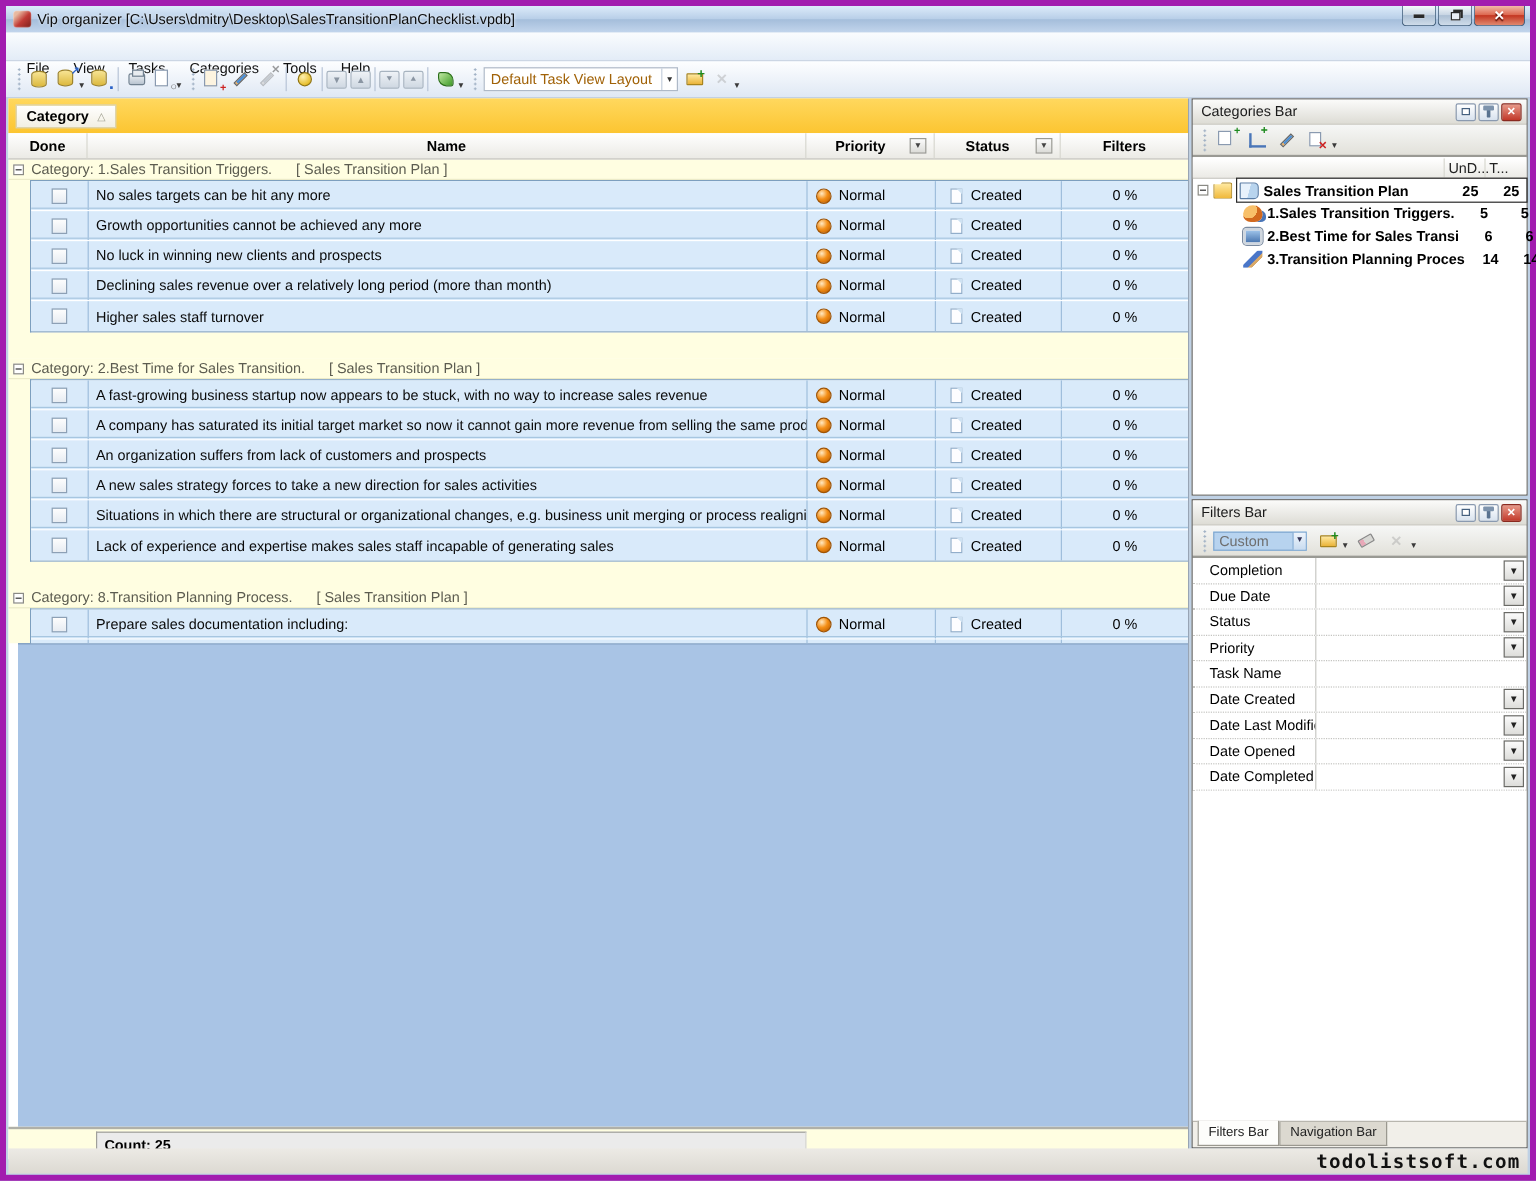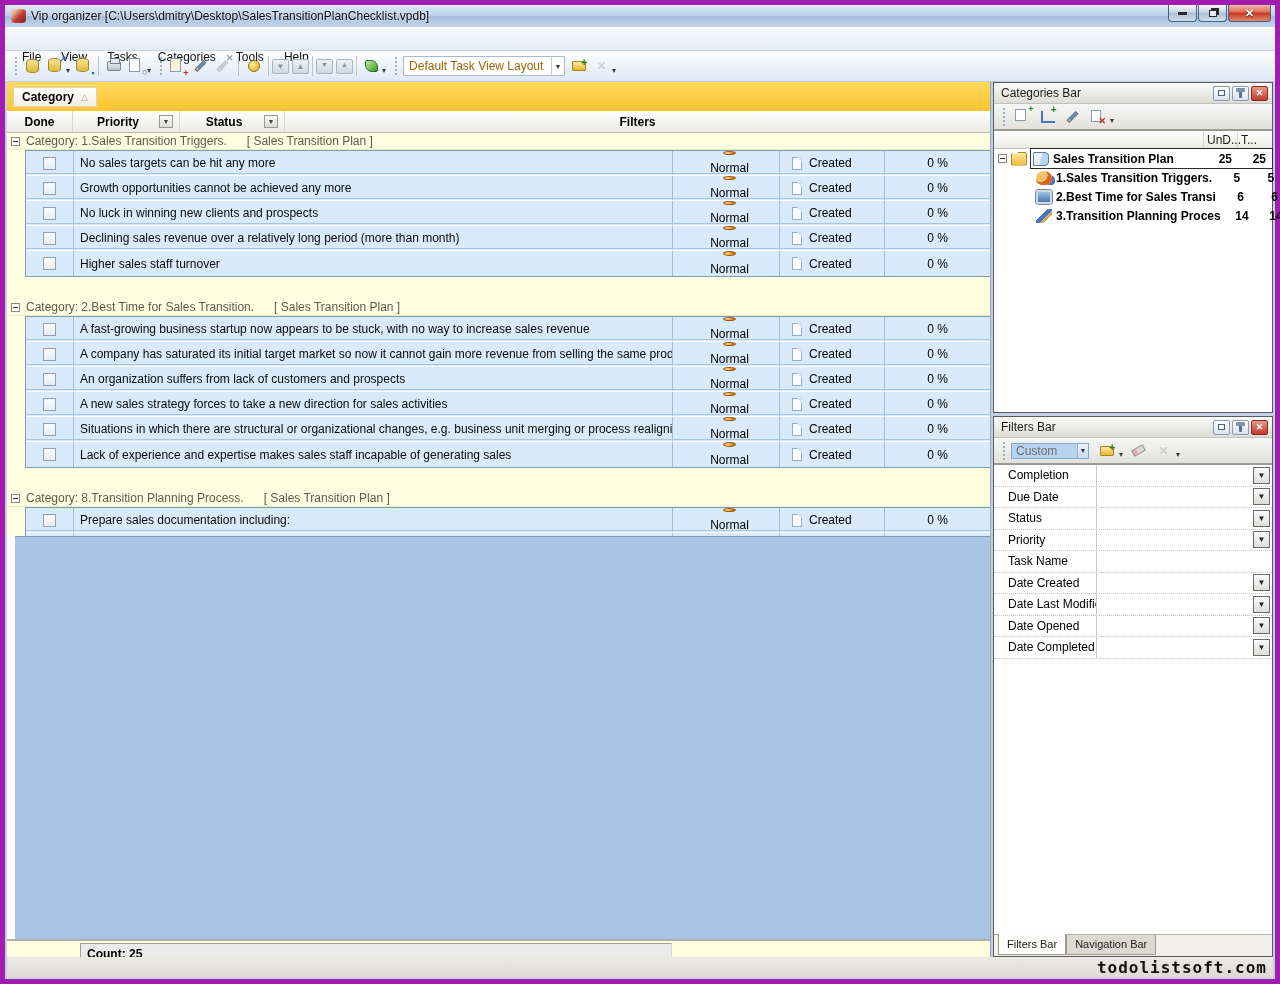--- a/index.html
+++ b/index.html
@@ -68,21 +68,21 @@
   .expbox::before { content:""; position:absolute; left:1px; right:1px; top:3px; height:1px; background:#333; }
   .cathdr .plan { margin-left:14px; }
   .tasks { margin-left:18px; background:#fff; border:1px solid #7d9fbe; border-right:none; }
   .taskrow { height:25px; display:flex; background:#d9eafa; border-bottom:1px solid #fff; position:relative; }
   .taskrow::after { content:""; position:absolute; left:0; right:0; bottom:1px; border-bottom:1px solid #a7c6e0; }
   .taskrow:last-child { border-bottom:none; }
   .taskrow:last-child::after { display:none; }
   .tcell { display:flex; align-items:center; border-right:1px solid #9fbedc; }
   .c-done { width:48px; justify-content:center; }
   .c-name { width:599px; padding-left:6px; color:#0a0a0a; overflow:hidden; white-space:nowrap; }
-  .c-pri  { width:107px; padding-left:7px; gap:6px;flex-direction:column; }
+  .c-pri  { width:107px; padding-left:7px; gap:6px; }
   .c-status { width:105px; padding-left:12px; gap:7px; }
   .c-comp { flex:1; justify-content:center; border-right:none; }
   .checkbox { width:13px; height:13px; border:1px solid #8da0b5; background:linear-gradient(#fdfdfd,#e7ecf2); }
   .pri-ico { width:13px; height:13px; border-radius:50%;
     background:radial-gradient(circle at 35% 30%, #ffe9c2, #f59018 45%, #c46503 85%); border:1px solid #a05404; }
   .page-ico { width:10px; height:13px; background:#fdfdff; border:1px solid #92aecb; position:relative; }
   .page-ico::before { content:""; position:absolute; top:-1px; right:-1px; border-style:solid;
     border-width:0 5px 5px 0; border-color:transparent #cfe2f2 transparent transparent; }
   .spacer { height:22px; }
   .gridfooter { flex:1; background:#a9c4e5; border-top:1px solid #7c99bb; margin-left:8px; }
@@ -291,20 +291,23 @@
       <div class="groupband">
         <div class="grpbtn">
           <span>Category</span>
           <span class="tri">△</span>
         </div>
       </div>
       <div class="colheader">
         <div class="hcell" style="width:66px">
             <span>Done</span>
           </div>
+        <div class="hcell" style="width:599px">
+            <span>Name</span>
+          </div>
         <div class="hcell" style="width:107px">
             <span style="margin-right:16px">Priority</span>
             <span class="hfilter">▼</span>
           </div>
         <div class="hcell" style="width:105px">
             <span style="margin-right:16px">Status</span>
             <span class="hfilter">▼</span>
           </div>
         <div class="hcell" style="flex:1;border-right:none">
             <span>Filters</span>

